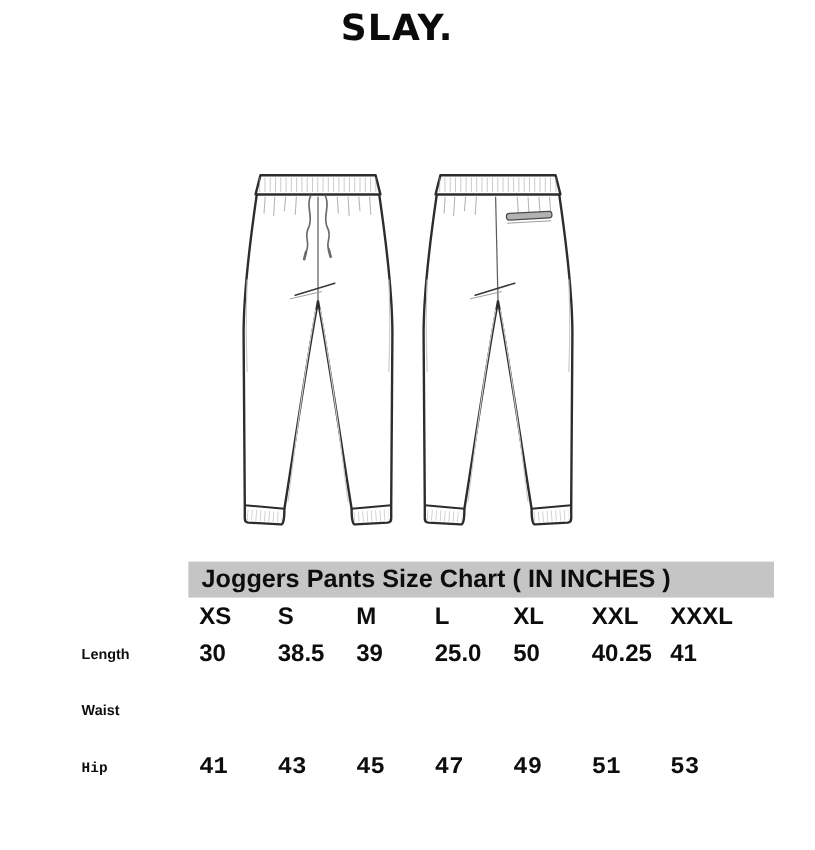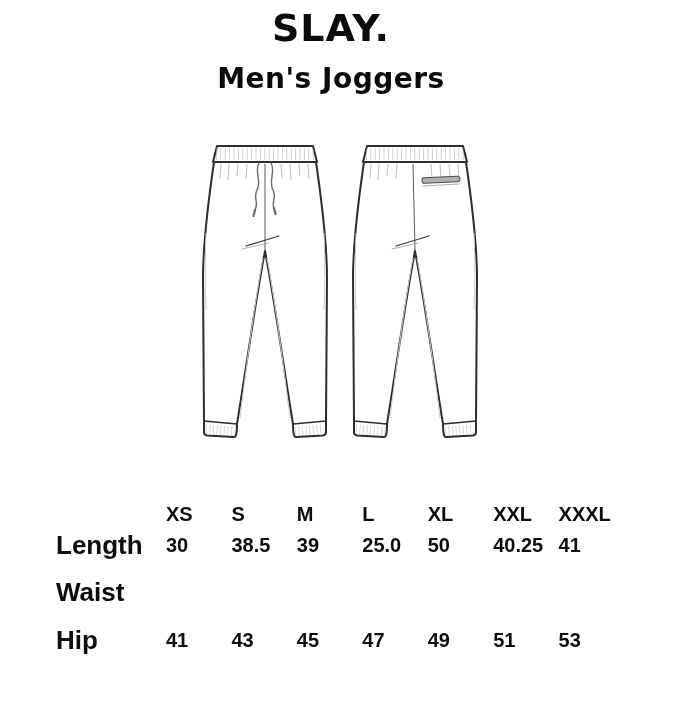--- a/index.html
+++ b/index.html
@@ -9,21 +9,21 @@
     background:#ffffff;
     font-family:"Liberation Sans",sans-serif;
     color:#0d0d0d;
     overflow:hidden;
   }
   
   .brand{
     position:absolute;top:6px;left:0;width:662px;
     text-align:center;
     font-family:"DejaVu Sans",sans-serif;
-    font-size:38px;font-weight:900;letter-spacing:1px;
+    font-size:30px;font-weight:900;letter-spacing:1px;
     color:#0b0b0b;
   }
   .subtitle{
     position:absolute;top:62px;left:0;width:662px;
     text-align:center;
     font-family:"DejaVu Sans",sans-serif;
     font-size:28px;font-weight:900;letter-spacing:0.5px;
     color:#0b0b0b;
   }
   
@@ -41,46 +41,45 @@
   }
   .cells{
     position:absolute;left:166px;width:458px;height:26px;
     display:grid;grid-template-columns:repeat(7,1fr);
   }
   .cells span{
     text-align:left;line-height:26px;
     font-size:20px;font-weight:bold;color:#0d0d0d;
   }
   .row-label{
-    position:absolute;left:56px;height:26px;line-height:26px;
-    font-size:26px;font-weight:bold;color:#0d0d0d;
+    position:absolute;left:68px;height:26px;line-height:26px;
+    font-size:12px;font-weight:bold;color:#0d0d0d;
   }
   .y-sizes{top:501px;}
   .y-length{top:532px;}
   .y-waist{top:579px;}
-  .y-hip{top:627px;}
+  .y-hip{top:627px;font-family:Liberation Mono, monospace;}
   
   .ol{fill:#ffffff;stroke:#2d2d2d;stroke-width:2;stroke-linejoin:round;stroke-linecap:round;}
   .ln{fill:none;stroke:#2d2d2d;stroke-width:1.6;stroke-linecap:round;}
   .seam{fill:none;stroke:#5a5a5a;stroke-width:1;}
   .rib{fill:none;stroke:#9a9a9a;stroke-width:12;stroke-dasharray:0.8 3.6;opacity:0.55;}
   .cuffrib{fill:none;stroke:#9a9a9a;stroke-width:9;stroke-dasharray:0.7 2.9;opacity:0.5;}
   .gather{stroke:#b5b5b5;stroke-width:0.9;}
   .crease{fill:none;stroke:#cccccc;stroke-width:1;}
   .slash{fill:none;stroke:#3a3a3a;stroke-width:1.3;stroke-linecap:round;}
   .slash2{fill:none;stroke:#999999;stroke-width:0.8;stroke-linecap:round;}
   .cord{fill:none;stroke:#6a6a6a;stroke-width:1.4;stroke-linecap:round;}
 </style>
 </head>
 <body>
 
 <div class="canvas">
 
   <div class="brand">SLAY.</div>
-  <div class="subtitle">Men's Joggers</div>
 
   <svg class="sketch front" viewBox="0 0 144 322">
 
     <path class="ol" d="M21,24
       C14,72 10,112 10,140
       C10,198 10.5,250 11,283
       L11,294 Q11,297 14,297.5 L41,299 Q44,299.5 44,286
       C54,224 63,160 72,113
       C81,160 90,224 100,286
       Q100,299.5 103,299 L130,297.5 Q133,297 133,294
@@ -159,20 +158,23 @@
     </g>
     <path class="slash2" d="M80,48 L116,46"></path>
     <path class="slash" d="M53,108 L86,98"></path>
     <path class="slash2" d="M49,111 L75,105"></path>
     <path class="crease" d="M13,95 C12,122 12,150 13,172"></path>
     <path class="crease" d="M131,95 C132,122 132,150 131,172"></path>
     <path class="crease" d="M70,120 C60,175 52,240 47,280"></path>
     <path class="crease" d="M74,120 C84,175 92,240 97,280"></path>
   </svg>
 
+  <div class="chart-title-bar">
+    <span>Joggers Pants Size Chart ( IN INCHES )</span>
+  </div>
 
   <div class="cells y-sizes">
     <span>XS</span>
     <span>S</span>
     <span>M</span>
     <span>L</span>
     <span>XL</span>
     <span>XXL</span>
     <span>XXXL</span>
   </div>

